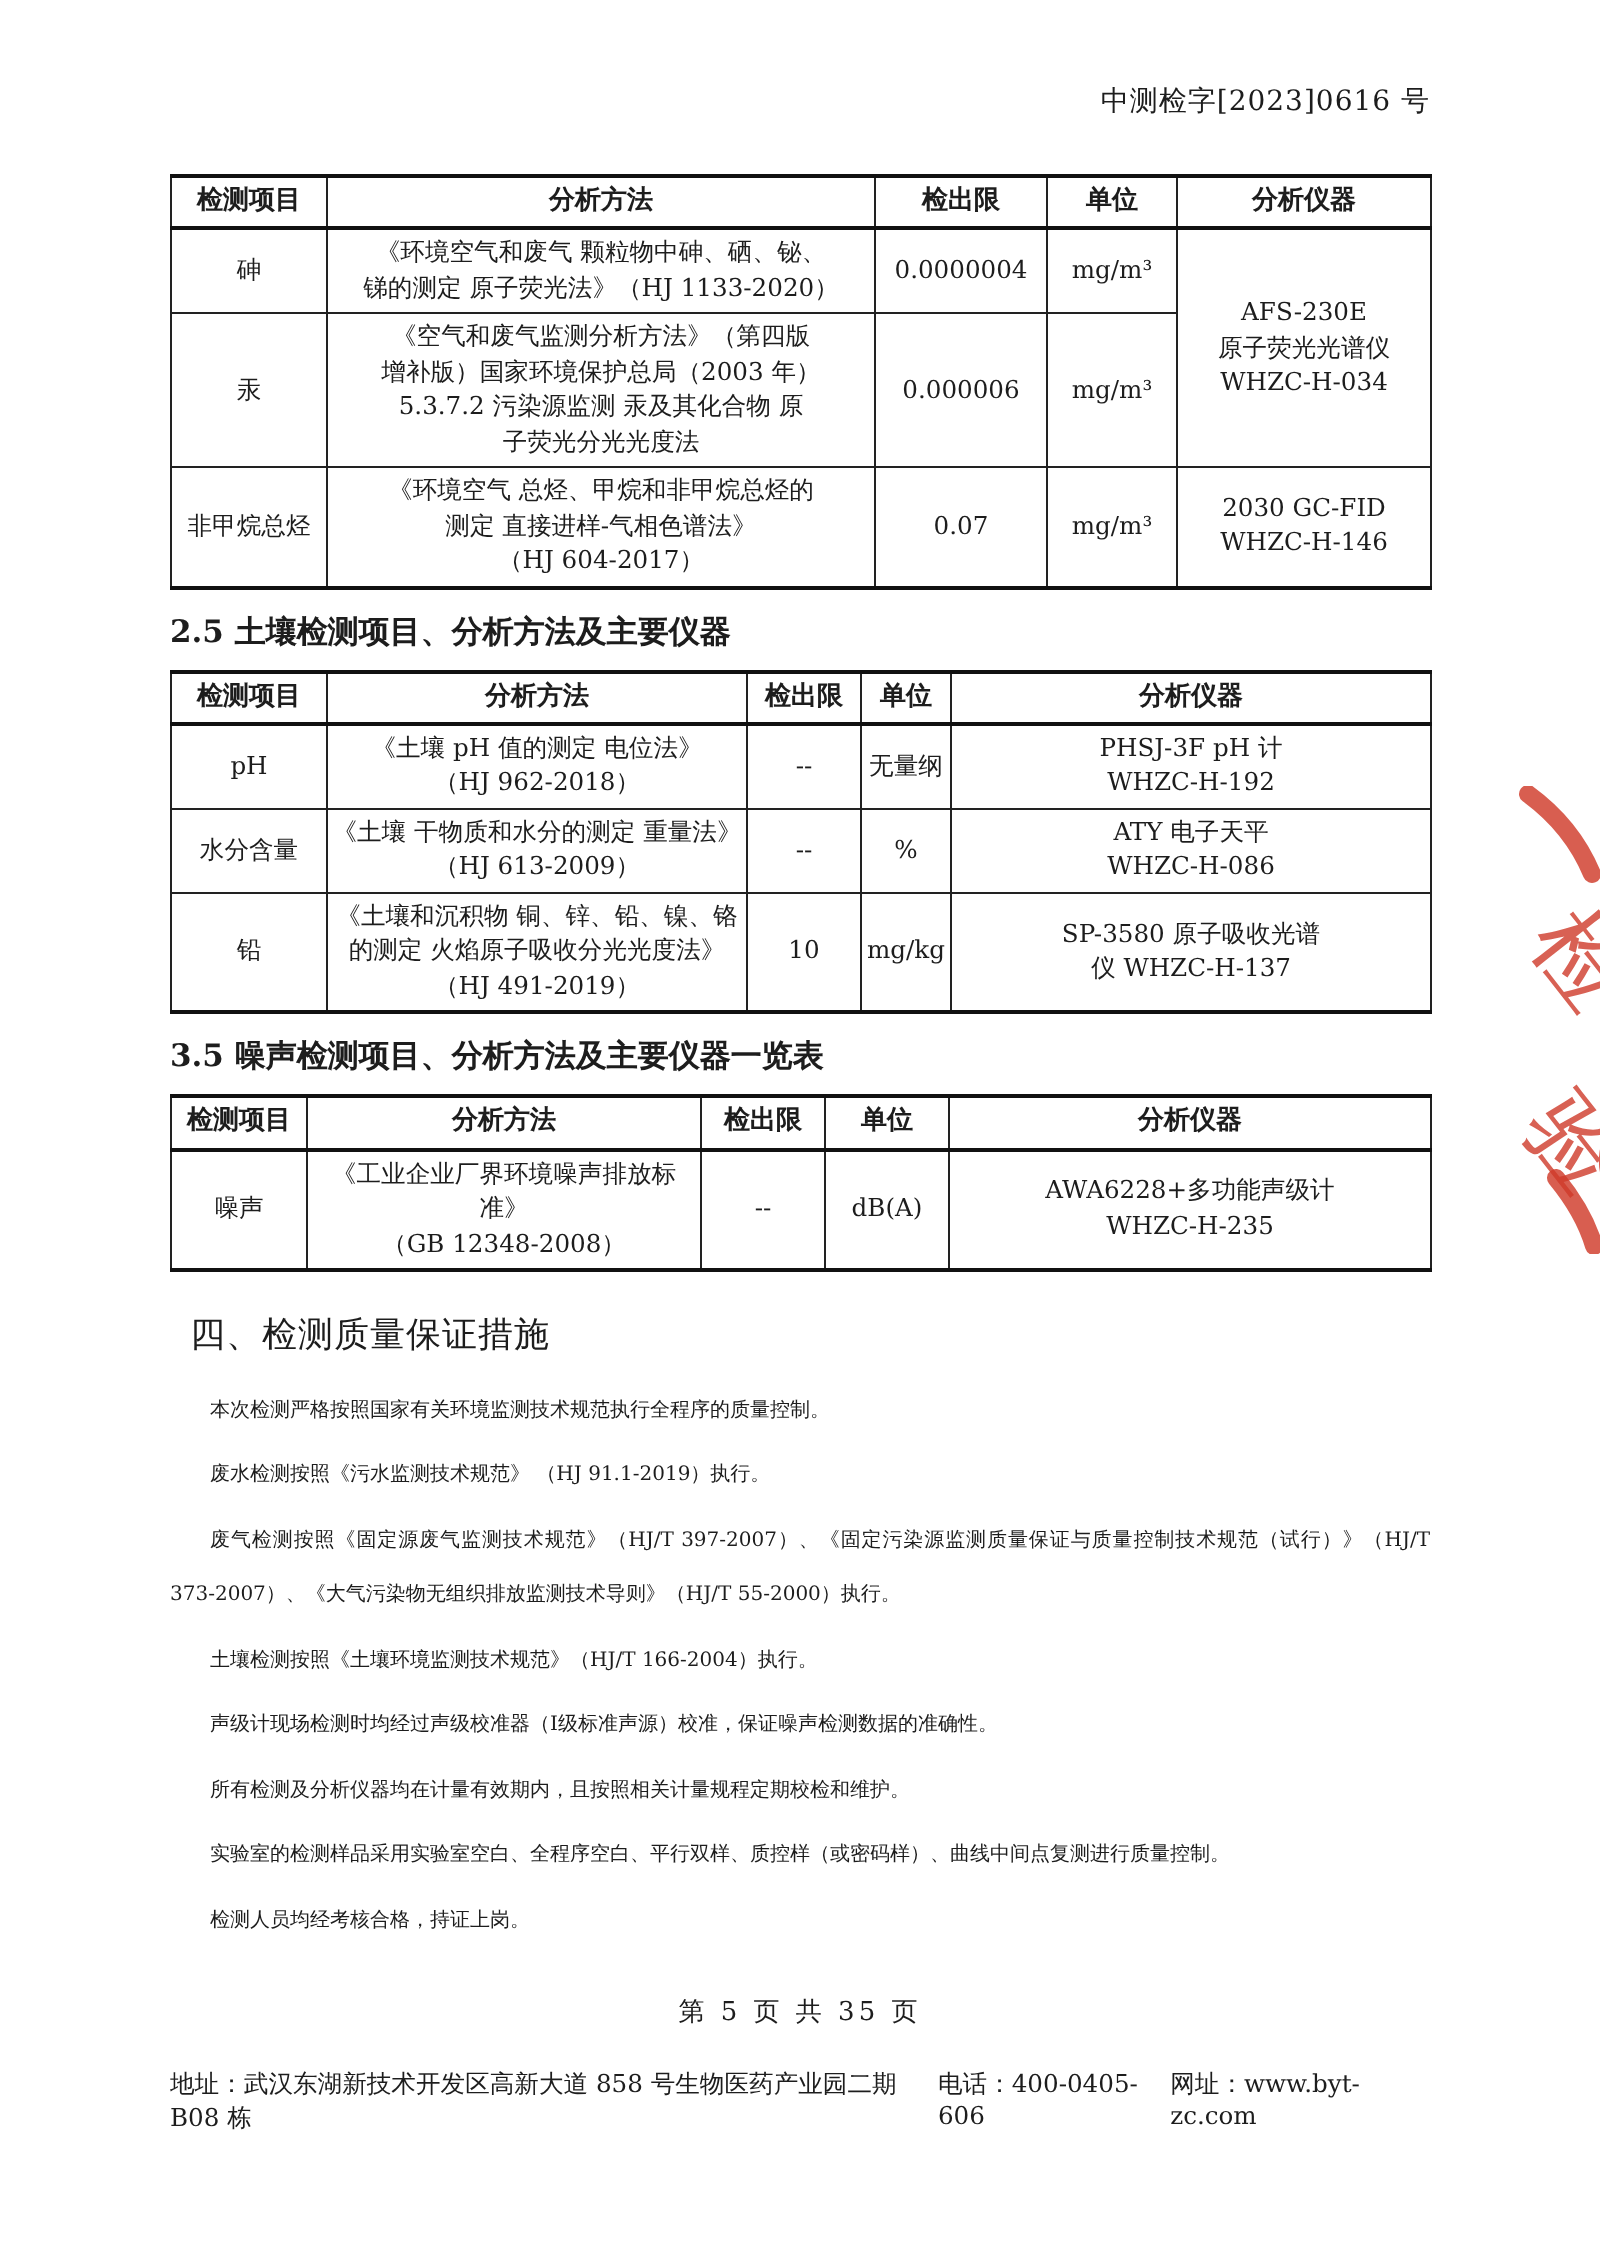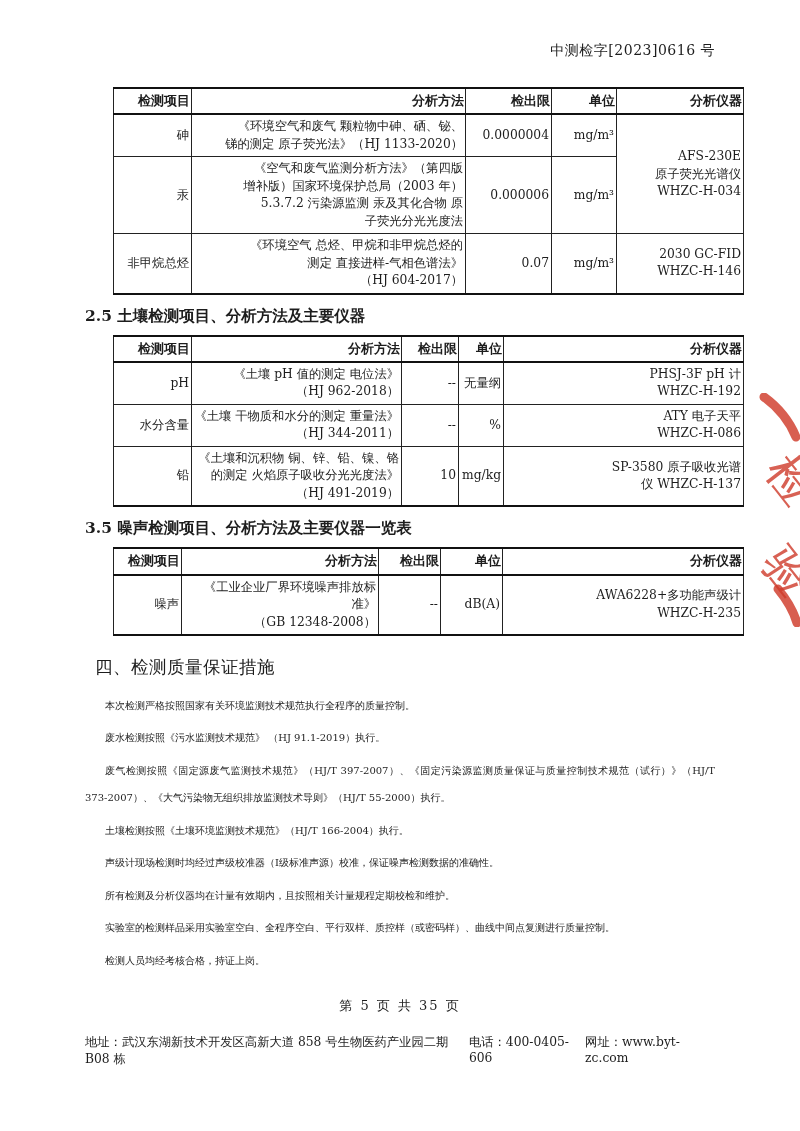--- a/index.html
+++ b/index.html
@@ -4,22 +4,22 @@
 <style>
   html,body{margin:0;padding:0;background:#888;}
   .page{
     position:relative;width:800px;height:1131px;background:#ffffff;
     overflow:hidden;font-family:"DejaVu Serif","Liberation Serif",serif;
     color:#1d1d1d;margin:0 auto;box-sizing:border-box;
   }
   .content{padding:42px 85px 0 85px;box-sizing:border-box;}
   .doc-number{text-align:right;font-size:14px;letter-spacing:.5px;margin:0 0 27px 0;}
   table{width:630px;border-collapse:collapse;table-layout:fixed;
-        font-size:12.3px;text-align:right;
-        border-top:2.5px solid #111;border-bottom:2.5px solid #111;margin-left:28px;}
+        font-size:12.3px;text-align:center;
+        border-top:2.5px solid #111;border-bottom:2.5px solid #111;}
   th,td{border:1px solid #222;padding:3px 2px;vertical-align:middle;line-height:1.42;}
   thead th{border-bottom:2px solid #111;font-weight:bold;font-size:13px;padding:3px 1px;}
   td.method,td.instr{white-space:pre-line;}
   .sec-heading{font-weight:bold;font-size:15.5px;margin:11px 0 8px 0;}
   .big-heading{font-weight:normal;font-size:17.5px;margin:19px 0 13px 10px;letter-spacing:.5px;}
   .para{font-size:10px;line-height:27.5px;text-indent:2em;text-align:justify;margin:0 0 5px 0;}
   .page-num{text-align:center;font-size:13px;margin-top:23px;letter-spacing:2px;}
   .bottom-line{display:flex;justify-content:space-between;font-size:12.3px;margin-top:19px;}
   .stamp{position:absolute;right:0;top:393px;width:72px;height:234px;pointer-events:none;}
 </style>
@@ -106,21 +106,21 @@
           <td class="method">《土壤 pH 值的测定 电位法》
 （HJ 962-2018）</td>
           <td>--</td>
           <td>无量纲</td>
           <td class="instr">PHSJ-3F pH 计
 WHZC-H-192</td>
         </tr>
         <tr>
           <td>水分含量</td>
           <td class="method">《土壤 干物质和水分的测定 重量法》
-（HJ 344-2011）</td>
+（HJ 613-2009）</td>
           <td>--</td>
           <td>%</td>
           <td class="instr">ATY 电子天平
 WHZC-H-086</td>
         </tr>
         <tr>
           <td>铅</td>
           <td class="method">《土壤和沉积物 铜、锌、铅、镍、铬
 的测定 火焰原子吸收分光光度法》
 （HJ 491-2019）</td>

